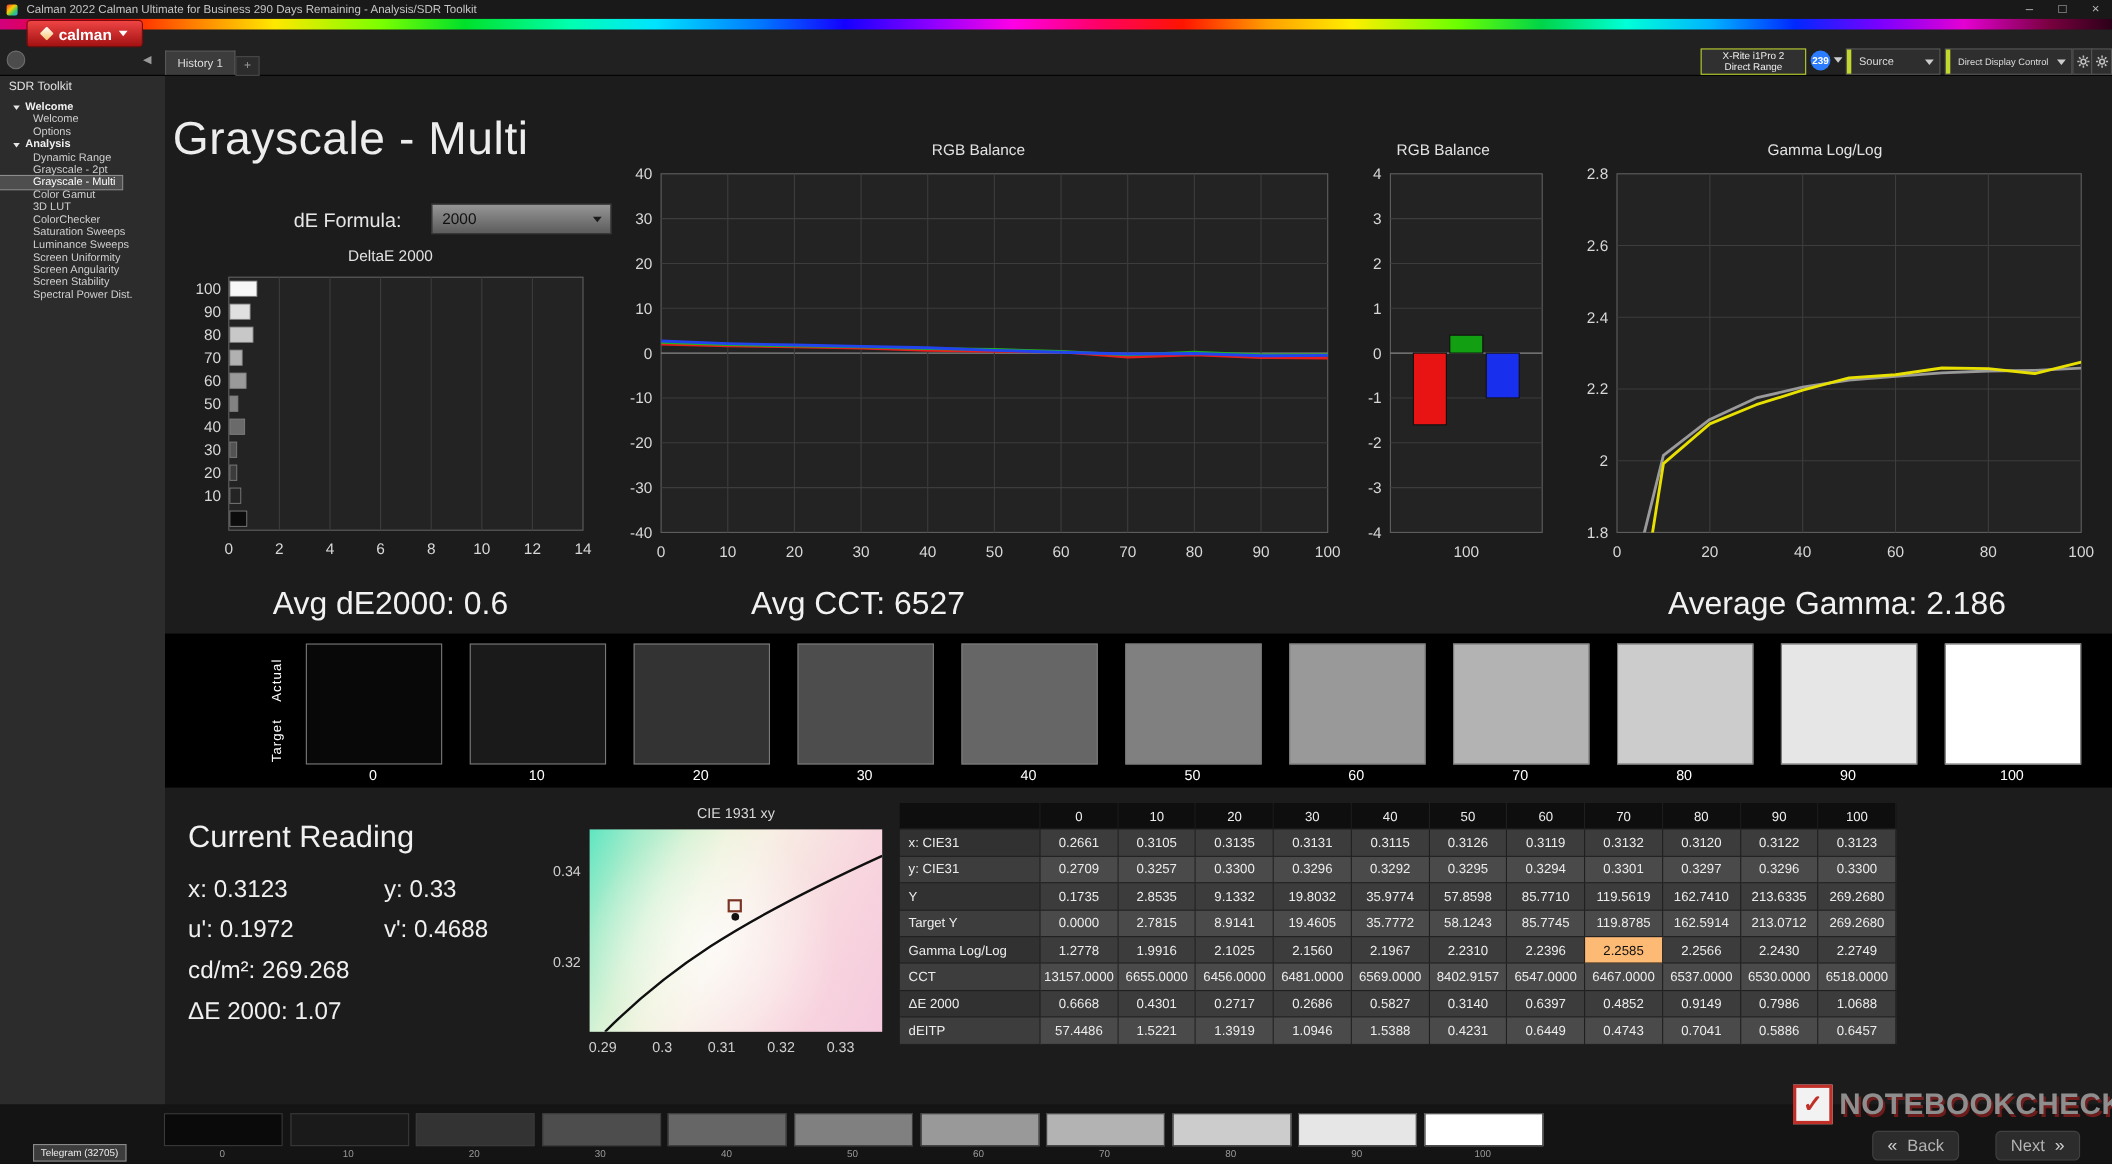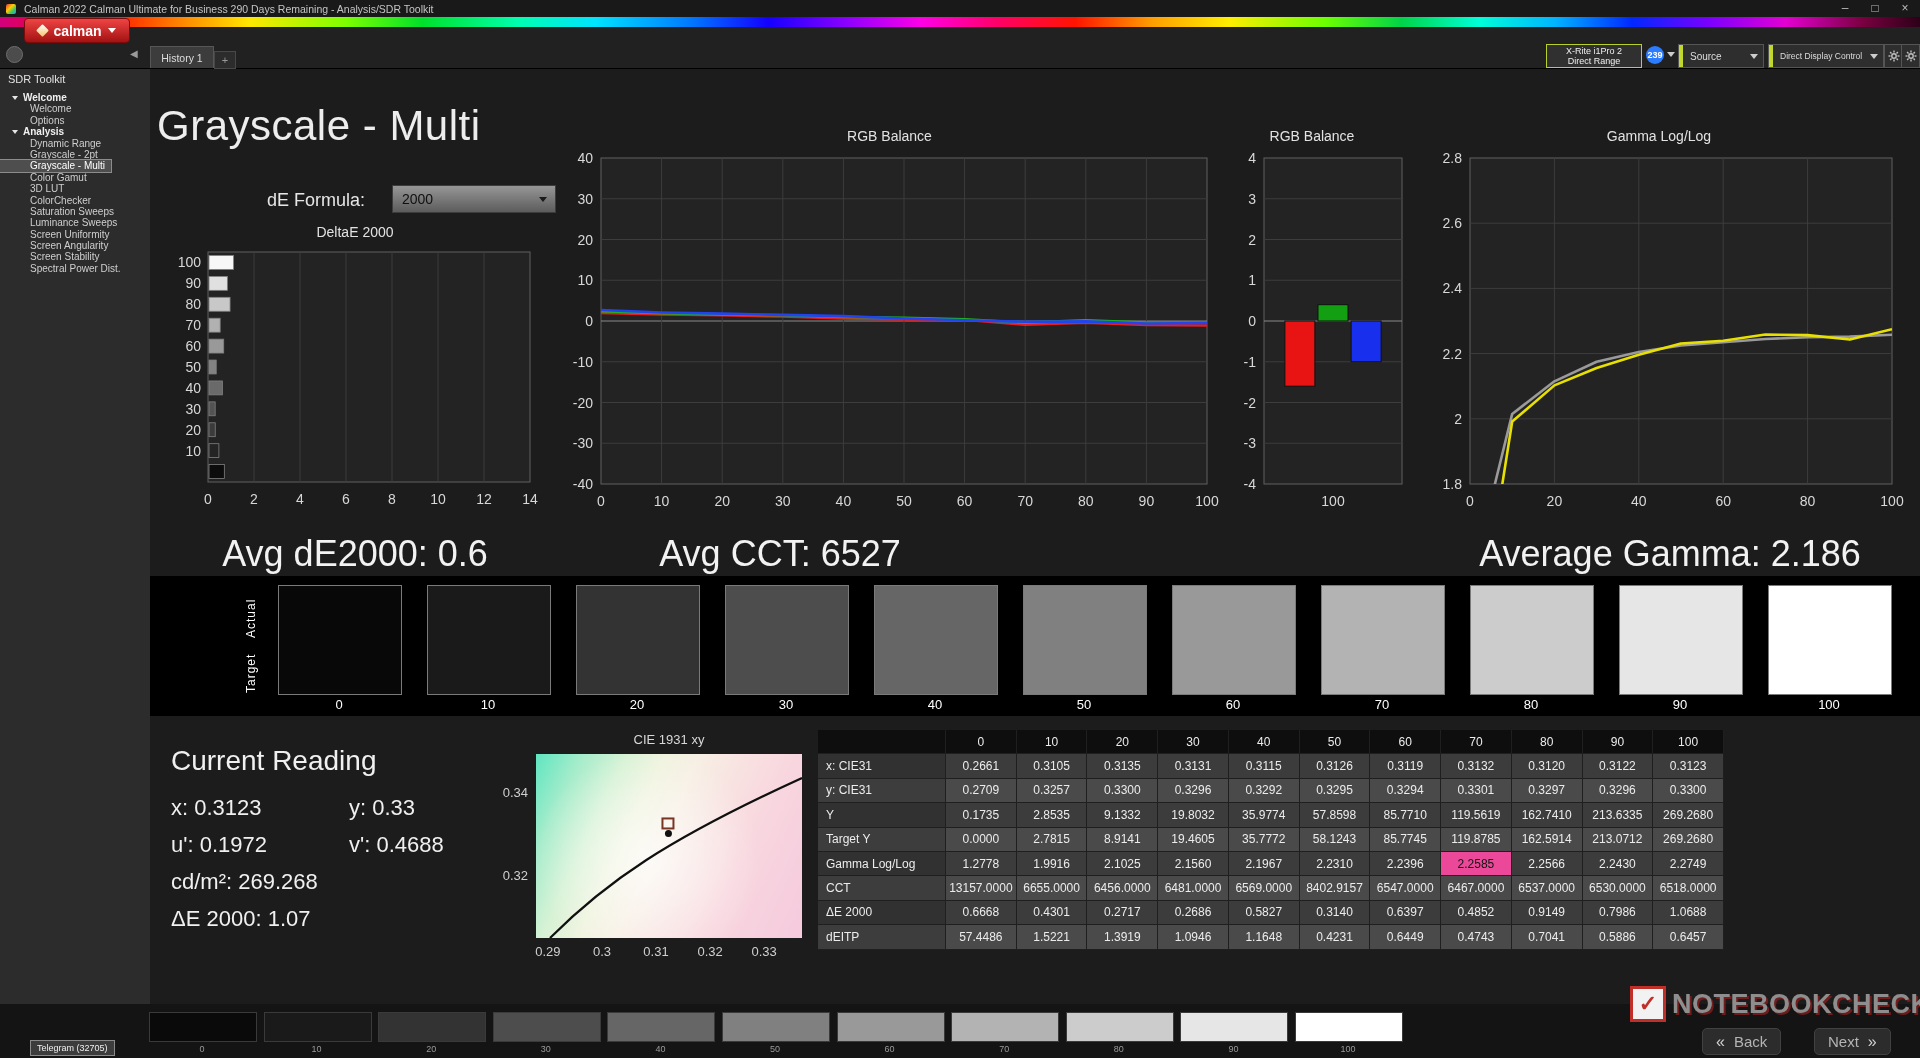--- a/index.html
+++ b/index.html
@@ -84,21 +84,21 @@
   .de-select .dd-tri{margin-left:auto;margin-right:8px;}
 
   .chart{position:absolute;}
   .chart-title{position:absolute;left:0;right:0;top:0;text-align:center;font-size:14px;color:#e2e2e2;}
   .chart svg{position:absolute;left:0;top:22px;}
   #chart-deltae{left:18px;top:156px;width:374px;height:300px;}
   #chart-rgbline{left:407px;top:60px;width:665px;height:396px;}
   #chart-rgbbar{left:1062px;top:60px;width:200px;height:396px;}
   #chart-gamma{left:1264px;top:60px;width:490px;height:396px;}
 
-  .stat{position:absolute;top:465px;font-size:36px;color:#f2f2f2;text-align:center;}
+  .stat{position:absolute;top:465px;font-size:29px;color:#f2f2f2;text-align:center;}
   .s1{left:20px;width:370px;} .s2{left:440px;width:380px;}
   .s3{left:870px;width:400px;} .s4{left:1310px;width:420px;}
 
   .swatch-strip{position:absolute;left:0;top:508px;width:1770px;height:140px;background:#000;}
   .swatch{position:absolute;top:9px;width:122px;height:108px;border:1px solid #7a7a7a;}
   .swatch-label{position:absolute;top:121px;width:122px;text-align:center;font-size:13px;color:#fff;}
   .rot{position:absolute;left:94px;writing-mode:vertical-rl;transform:rotate(180deg);
        color:#fff;font-size:12px;letter-spacing:1px;text-align:center;}
   .rot.a{top:14px;height:56px;} .rot.t{top:66px;height:62px;}
 
@@ -121,21 +121,21 @@
   .cie-xl span{position:absolute;transform:translateX(-50%);font-size:13px;color:#cfcfcf;}
 
   .gtable{position:absolute;left:668px;top:662px;width:906px;background:#1a1a1a;}
   .trow{display:grid;grid-template-columns:128px repeat(11,1fr);height:24.4px;}
   .tcell{display:flex;align-items:center;justify-content:center;font-size:12px;color:#ececec;
          border-right:1px solid #1f1f1f;border-bottom:1px solid #1f1f1f;overflow:hidden;}
   .thead .tcell{background:#0e0e0e;}
   .even .tcell{background:#3c3c3c;} .odd .tcell{background:#4a4a4a;}
   .tcell.tlabel{justify-content:flex-start;padding-left:8px;}
   .even .tlabel{background:#313131;} .odd .tlabel{background:#3d3d3d;}
-  .tcell.hl{background:#ec4899;color:#111;}
+  .tcell.hl{background:#fdba74;color:#111;}
 
   
   .bottom-bar{position:absolute;left:0;top:1004px;width:1920px;height:54px;background:#141414;}
   .seg{position:absolute;top:8px;width:106px;height:28px;border:1px solid #3a3a3a;}
   .seg-label{position:absolute;top:40px;width:106px;text-align:center;font-size:9px;color:#9a9a9a;}
   .navbtn{position:absolute;top:24px;height:27px;display:flex;align-items:center;gap:9px;
           padding:0 13px;background:#2c2c2c;border:1px solid #414141;border-radius:5px;
           color:#b4b4b4;font-size:15px;box-sizing:border-box;}
   .navbtn .chev{color:#d0d0d0;font-size:16px;}
   .back{left:1702px;} .next{left:1814px;}
@@ -608,21 +608,21 @@
           <div class="tcell">0.9149</div>
           <div class="tcell">0.7986</div>
           <div class="tcell">1.0688</div>
         </div>
         <div class="trow odd">
           <div class="tcell tlabel">dEITP</div>
           <div class="tcell">57.4486</div>
           <div class="tcell">1.5221</div>
           <div class="tcell">1.3919</div>
           <div class="tcell">1.0946</div>
-          <div class="tcell">1.1648</div>
+          <div class="tcell">1.5388</div>
           <div class="tcell">0.4231</div>
           <div class="tcell">0.6449</div>
           <div class="tcell">0.4743</div>
           <div class="tcell">0.7041</div>
           <div class="tcell">0.5886</div>
           <div class="tcell">0.6457</div>
         </div>
       </div>
   </div>
 

